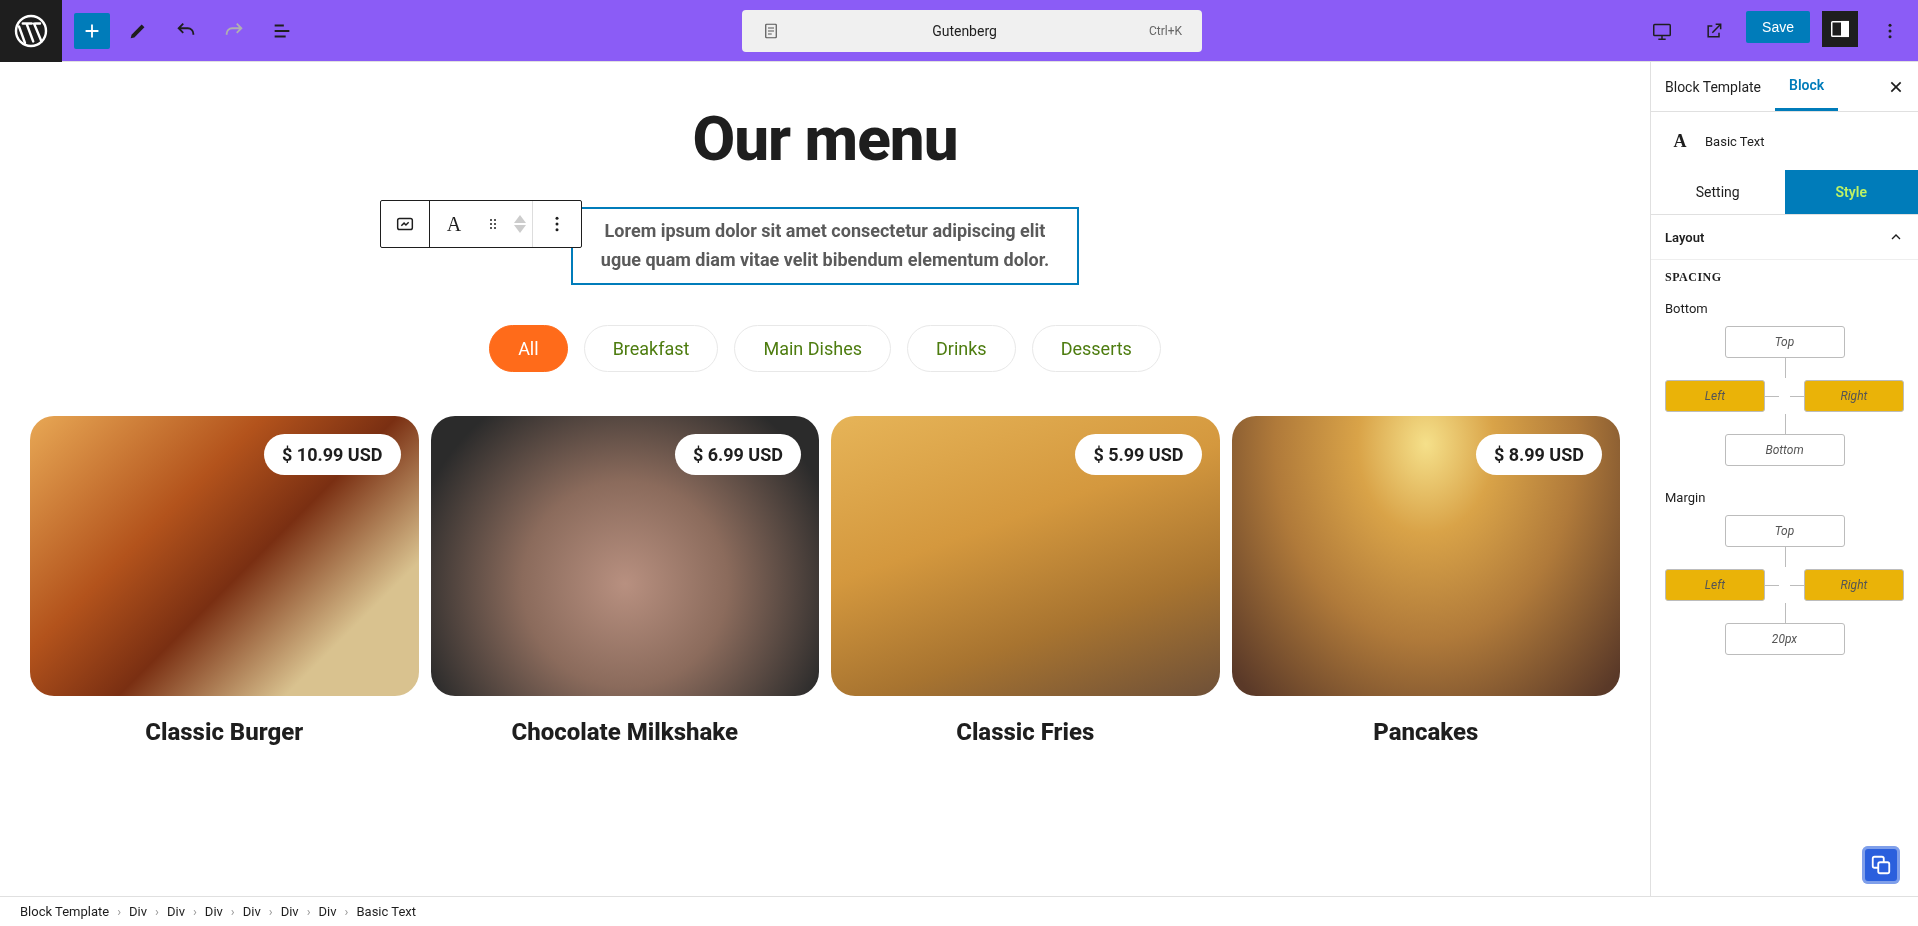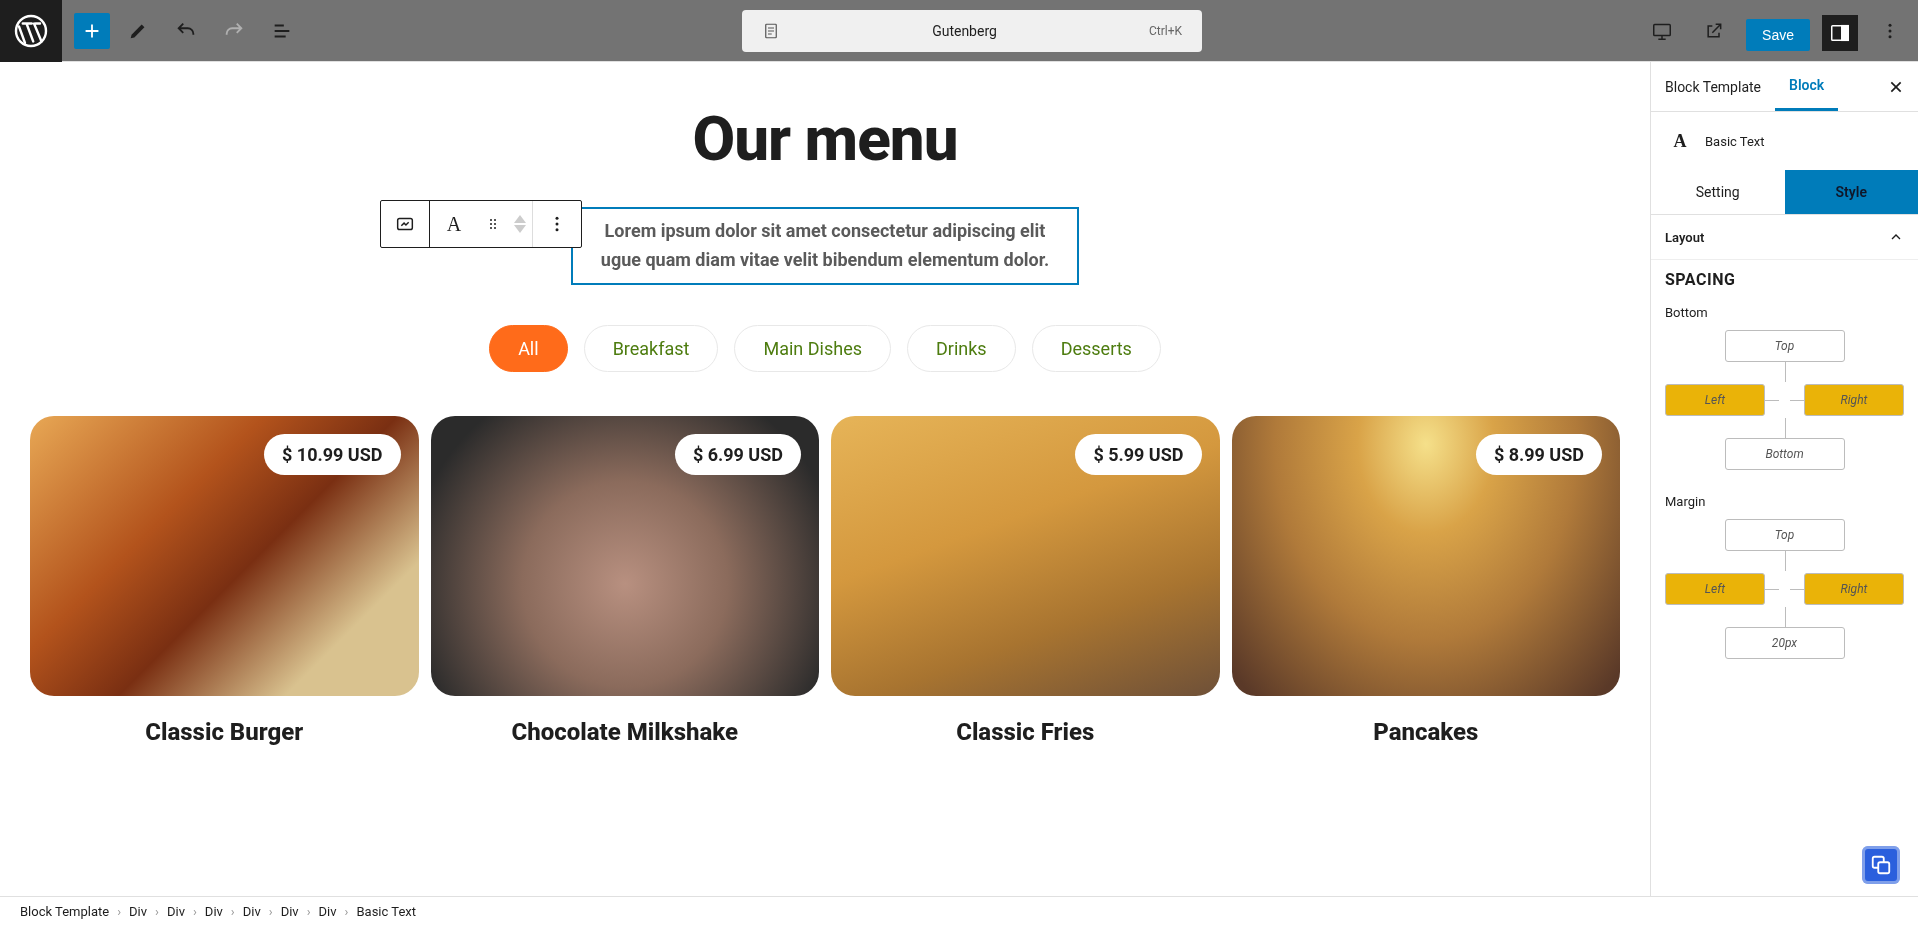--- a/index.html
+++ b/index.html
@@ -1,30 +1,30 @@
 <!DOCTYPE html>
 <html><head>
 <meta charset="utf-8">
 <style>
 * { margin: 0; padding: 0; box-sizing: border-box; }
 body { font-family: -apple-system, BlinkMacSystemFont, "Segoe UI", Roboto, sans-serif; font-size: 13px; color: #1e1e1e; overflow: hidden; }
 
 
-.topbar { height: 62px; display: flex; align-items: center; border-bottom: 1px solid #e0e0e0; background: #737373; }
+.topbar { height: 62px; display: flex; align-items: center; border-bottom: 1px solid #e0e0e0; background: #8b5cf6; }
 .wp-logo { width: 62px; height: 62px; background: #1e1e1e; display: flex; align-items: center; justify-content: center; color: #fff; }
 .wp-logo svg { width: 36px; height: 36px; }
 .topbar-left { display: flex; align-items: center; gap: 8px; padding-left: 12px; }
 .add-btn { width: 36px; height: 36px; background: #007cba; color: #fff; display: flex; align-items: center; justify-content: center; border-radius: 2px; cursor: pointer; }
 .icon-btn { width: 40px; height: 40px; display: flex; align-items: center; justify-content: center; cursor: pointer; color: #1e1e1e; }
 .icon-btn.disabled { color: #b0b0b0; }
 .topbar-center { flex: 1; display: flex; justify-content: center; }
 .title-pill { background: #f0f0f0; border-radius: 4px; height: 42px; display: flex; align-items: center; padding: 0 20px; gap: 12px; min-width: 460px; position: relative; }
 .title-pill-text { flex: 1; text-align: center; font-size: 14px; }
 .title-pill-shortcut { font-size: 12px; color: #666; }
-.topbar-right { display: flex; align-items: flex-end; gap: 12px; padding-right: 8px; }
+.topbar-right { display: flex; align-items: flex-start; gap: 12px; padding-right: 8px; }
 .save-btn { background: #007cba; color: #fff; border: none; padding: 8px 16px; font-size: 14px; cursor: pointer; border-radius: 2px; }
 .sidebar-toggle { width: 36px; height: 36px; background: #1e1e1e; color: #fff; display: flex; align-items: center; justify-content: center; }
 
 
 .main { display: flex; height: calc(100vh - 62px - 30px); }
 .canvas-wrap { flex: 1; overflow-y: scroll; position: relative; }
 .canvas { padding: 40px 30px; }
 
 
 .float-toolbar { position: absolute; top: 138px; left: 380px; display: flex; background: #fff; border: 1px solid #1e1e1e; border-radius: 2px; height: 48px; }
@@ -60,23 +60,23 @@
 
 .sidebar { width: 268px; border-left: 1px solid #e0e0e0; background: #fff; display: flex; flex-direction: column; overflow-y: auto; }
 .sidebar-tabs { display: flex; align-items: center; border-bottom: 1px solid #e0e0e0; height: 50px; }
 .stab { padding: 0 14px; height: 100%; display: flex; align-items: center; font-size: 14px; cursor: pointer; }
 .stab.active { border-bottom: 3px solid #007cba; color: #007cba; font-weight: 600; }
 .stab-close { margin-left: auto; padding: 0 14px; cursor: pointer; }
 .block-type { display: flex; align-items: center; gap: 12px; padding: 16px; }
 .block-type-icon { width: 26px; height: 26px; display: flex; align-items: center; justify-content: center; font-weight:700; font-family: serif; font-size:18px;}
 .subtabs { display: flex; border-bottom: 1px solid #e0e0e0; }
 .subtab { flex: 1; text-align: center; padding: 14px 0; cursor: pointer; font-size: 14px; }
-.subtab.active { background: #007cba; color: #0f172a; font-weight: 600; }
+.subtab.active { background: #007cba; color: #bef264; font-weight: 600; }
 .panel-header { display: flex; justify-content: space-between; align-items: center; font-weight: 600; padding: 14px; border-bottom: 1px solid #eee; cursor: pointer; }
-.spacing-label { font-size: 16px; font-weight: 700; letter-spacing: 0.5px; padding: 10px 14px 16px; }
+.spacing-label { font-size: 12px; font-weight: 700; letter-spacing: 0.5px; padding: 10px 14px 16px; font-family: Liberation Serif, serif; }
 .field-label { font-size: 13px; padding: 0 14px 10px; }
 .box-model { position: relative; height: 140px; margin: 0 14px 24px; font-style: italic; }
 .bm-top, .bm-bottom { position: absolute; left: 50%; transform: translateX(-50%); width: 120px; height: 32px; border: 1px solid #bcbcbc; border-radius: 3px; display: flex; align-items: center; justify-content: center; font-size: 12px; color: #555; background: #fff; }
 .bm-top { top: 0; } .bm-bottom { bottom: 0; }
 .bm-left, .bm-right { position: absolute; top: 50%; transform: translateY(-50%); width: 100px; height: 32px; border: 1px solid #bcbcbc; border-radius: 3px; display: flex; align-items: center; justify-content: center; font-size: 12px; color: #555; background:#eab308;}
 .bm-left { left: 0; } .bm-right { right: 0; }
 .bm-line-v { position: absolute; left: 50%; width: 1px; background: #bcbcbc; }
 .bm-line-v.t { top: 32px; height: 20px; } .bm-line-v.b { bottom: 32px; height: 20px; }
 .bm-line-h { position: absolute; top: 50%; height: 1px; background: #bcbcbc; }
 .bm-line-h.l { left: 100px; width: 14px; } .bm-line-h.r { right: 100px; width: 14px; }

